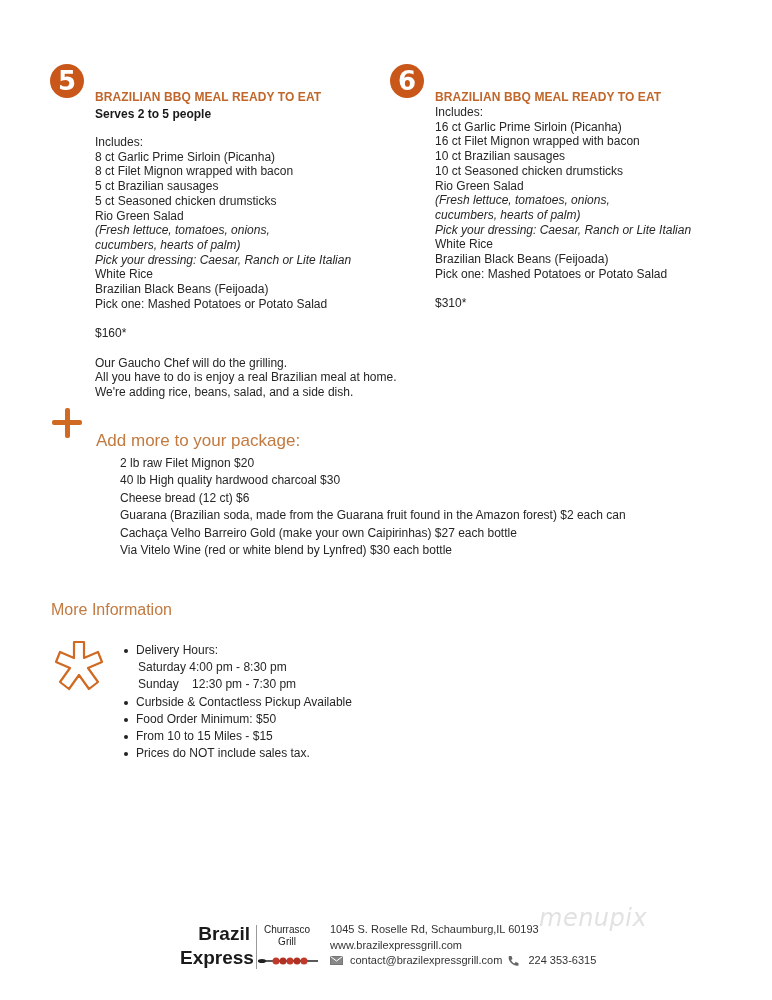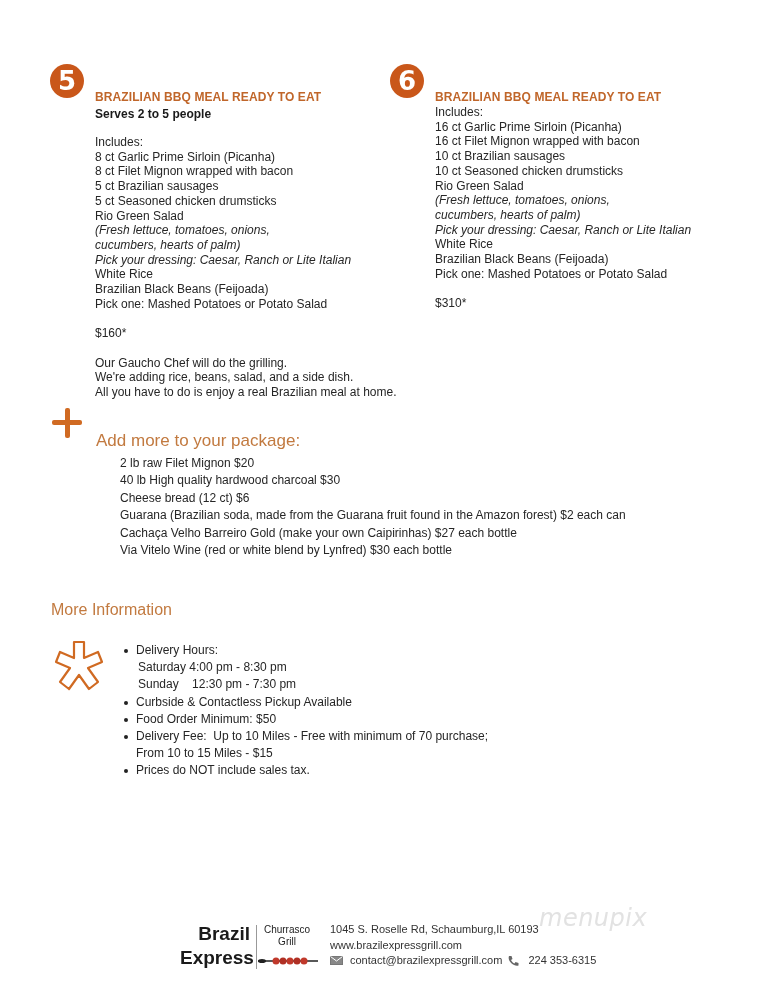--- a/index.html
+++ b/index.html
@@ -65,22 +65,22 @@
     <div class="line italic">(Fresh lettuce, tomatoes, onions,</div>
     <div class="line italic">cucumbers, hearts of palm)</div>
     <div class="line italic">Pick your dressing: Caesar, Ranch or Lite Italian</div>
     <div class="line">White Rice</div>
     <div class="line">Brazilian Black Beans (Feijoada)</div>
     <div class="line">Pick one: Mashed Potatoes or Potato Salad</div>
     <div class="gap"></div>
     <div class="line">$160*</div>
     <div class="gap"></div>
     <div class="line">Our Gaucho Chef will do the grilling.</div>
+    <div class="line">All you have to do is enjoy a real Brazilian meal at home.</div>
     <div class="line">We're adding rice, beans, salad, and a side dish.</div>
-    <div class="line">All you have to do is enjoy a real Brazilian meal at home.</div>
   </div>
 </div>
 
 <div class="meal m6">
   <div class="badge">6</div>
   <div class="meal-body">
     <div class="meal-title">BRAZILIAN BBQ MEAL READY TO EAT</div>
     <div class="line">Includes:</div>
     <div class="line">16 ct Garlic Prime Sirloin (Picanha)</div>
     <div class="line">16 ct Filet Mignon wrapped with bacon</div>
@@ -114,21 +114,21 @@
 <div class="moreinfo-title">More Information</div>
 <svg class="asterisk-icon" viewBox="0 0 54 54">
   <path d="M22 2 H32 V18 L46 12 L50 22 L36 28 L46 42 L37 49 L27 35 L17 49 L8 42 L18 28 L4 22 L8 12 L22 18 Z" fill="none" stroke="#d06a22" stroke-width="2.2" stroke-linejoin="round"></path>
 </svg>
 <ul class="info-list">
   <li><span class="bullet"></span><span>Delivery Hours:</span></li>
   <li class="sub"><span style="white-space:pre">Saturday 4:00 pm - 8:30 pm</span></li>
   <li class="sub"><span style="white-space:pre">Sunday    12:30 pm - 7:30 pm</span></li>
   <li><span class="bullet"></span><span>Curbside &amp; Contactless Pickup Available</span></li>
   <li><span class="bullet"></span><span>Food Order Minimum: $50</span></li>
-  <li><span class="bullet"></span><span style="white-space:pre">Delivery Fee:  Up to 10 Miles - Free with minimum of 70 purchase;</span></li>
+  <li><span class="bullet"></span></li>
   <li><span>From 10 to 15 Miles - $15</span></li>
   <li><span class="bullet"></span><span>Prices do NOT include sales tax.</span></li>
 </ul>
 
 <div class="watermark">menupix</div>
 
 <div class="footer">
   <div class="logo-brazil">
     <div>Brazil</div>
     <div>Express</div>

